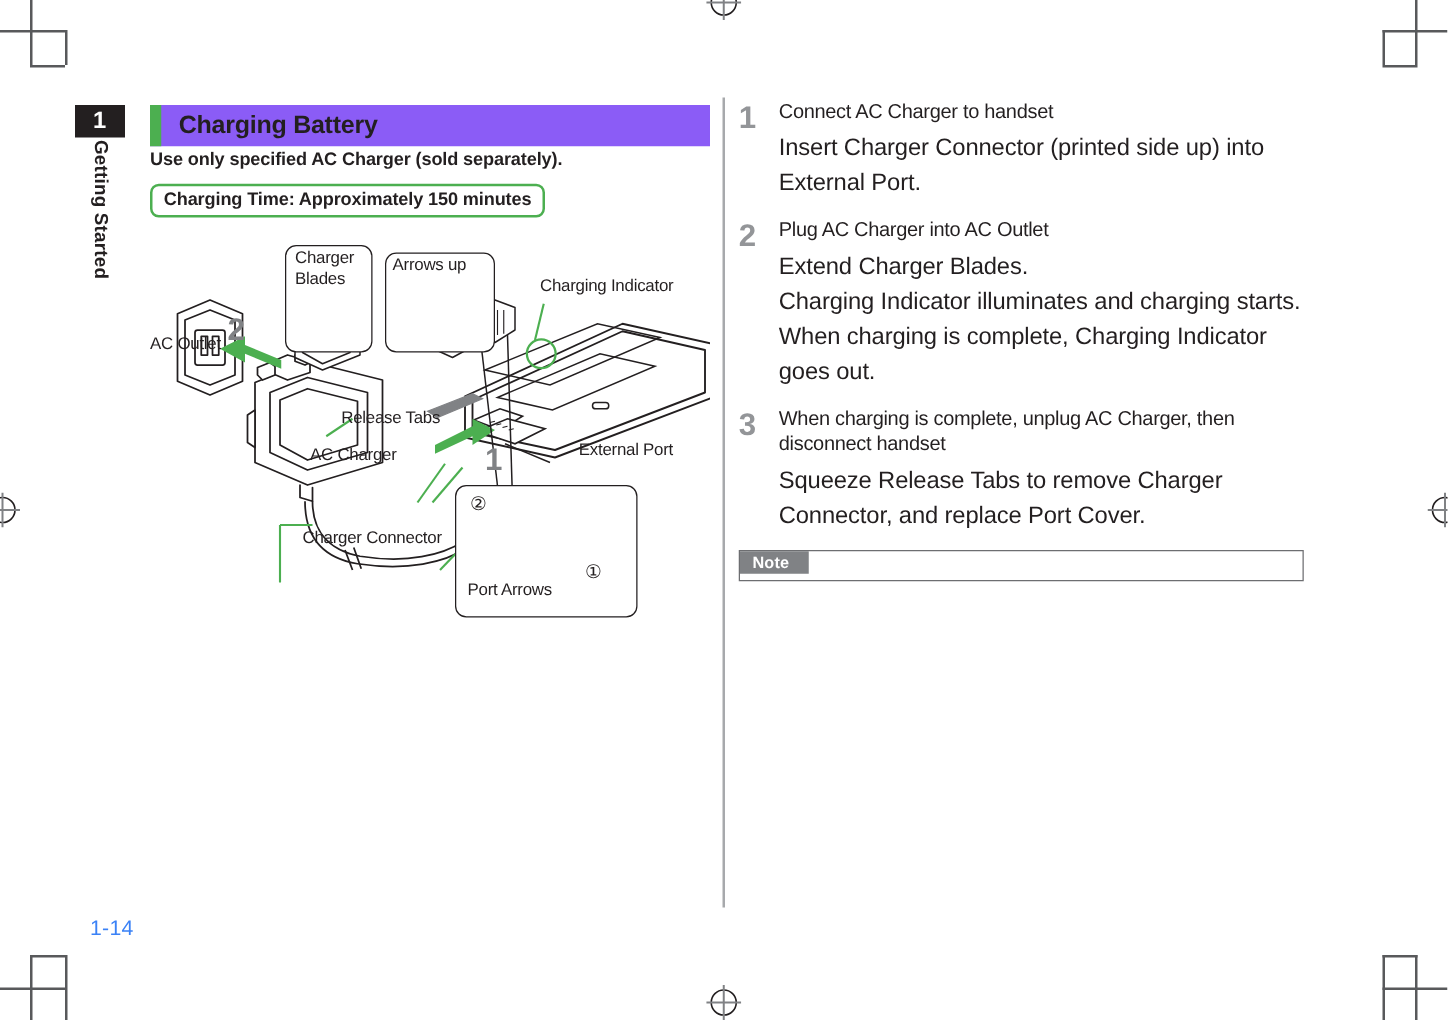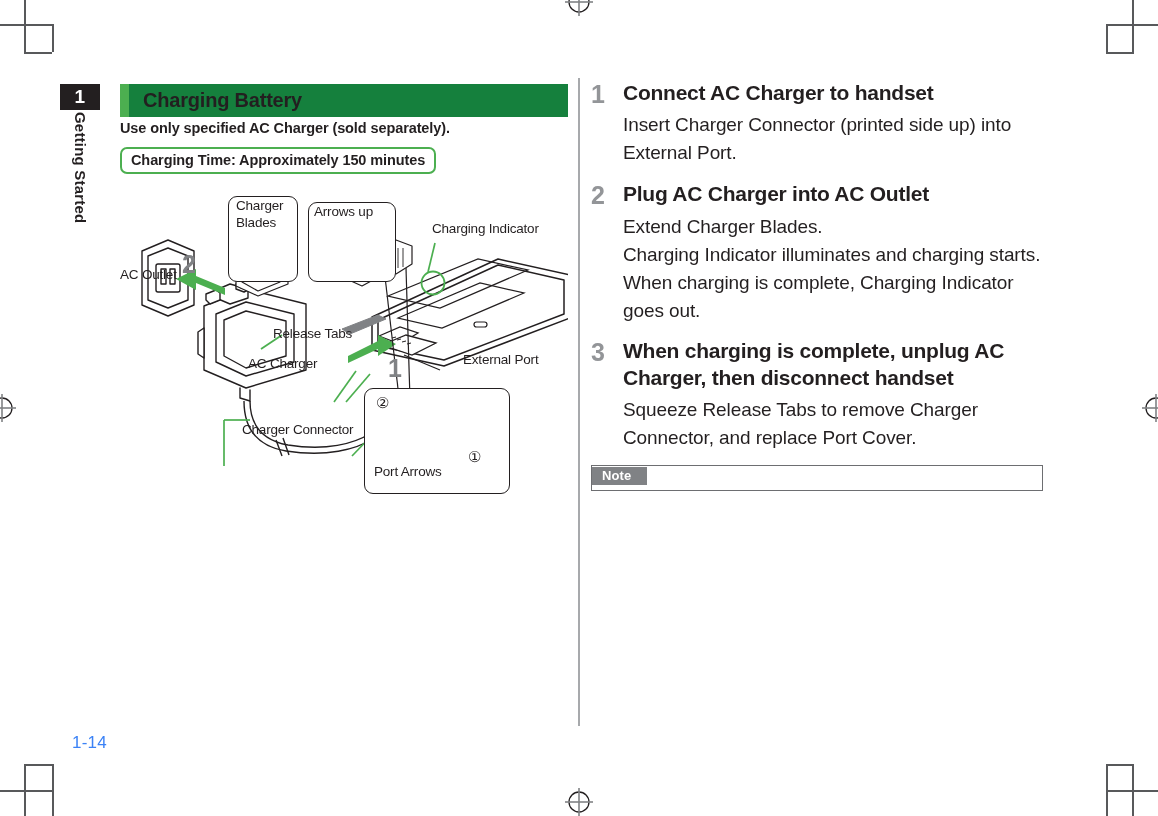--- a/index.html
+++ b/index.html
@@ -40,21 +40,21 @@
     writing-mode:vertical-rl;
     font-size:15px;font-weight:bold;color:#231f20;
     letter-spacing:.2px;line-height:40px;
     white-space:nowrap;
   }
 
   
   .left-col{position:absolute;left:120px;top:84px;width:448px;}
 
   .section-head{
-    position:relative;height:33px;background:#15803d;
+    position:relative;height:33px;background:#8b5cf6;
     display:flex;align-items:center;
   }
   .section-head .bar{
     width:9px;height:33px;background:#4caf50;flex:0 0 9px;
   }
   .section-head .title{
     font-size:20px;font-weight:bold;color:#231f20;
     padding-left:14px;letter-spacing:-.2px;
   }
 
@@ -96,21 +96,21 @@
   }
   .right-col{position:absolute;left:591px;top:80px;width:452px;}
 
   .step{display:flex;margin-bottom:2px;}
   .step-num{
     flex:0 0 32px;font-size:25px;font-weight:bold;color:#939598;
     line-height:1;padding-top:2px;
   }
   .step-body{flex:1 1 auto;}
   .step-title{
-    font-size:21px;font-weight:bold;color:#231f20;
+    font-size:16px;font-weight:normal;color:#231f20;
     line-height:1.26;letter-spacing:-.25px;
   }
   .step-desc{
     font-size:19px;color:#231f20;line-height:1.47;
     margin-top:5px;letter-spacing:-.1px;
   }
   .sp2{height:12px;}
 
   .note{
     margin-top:13px;border:1px solid #6d6e71;background:#fff;

